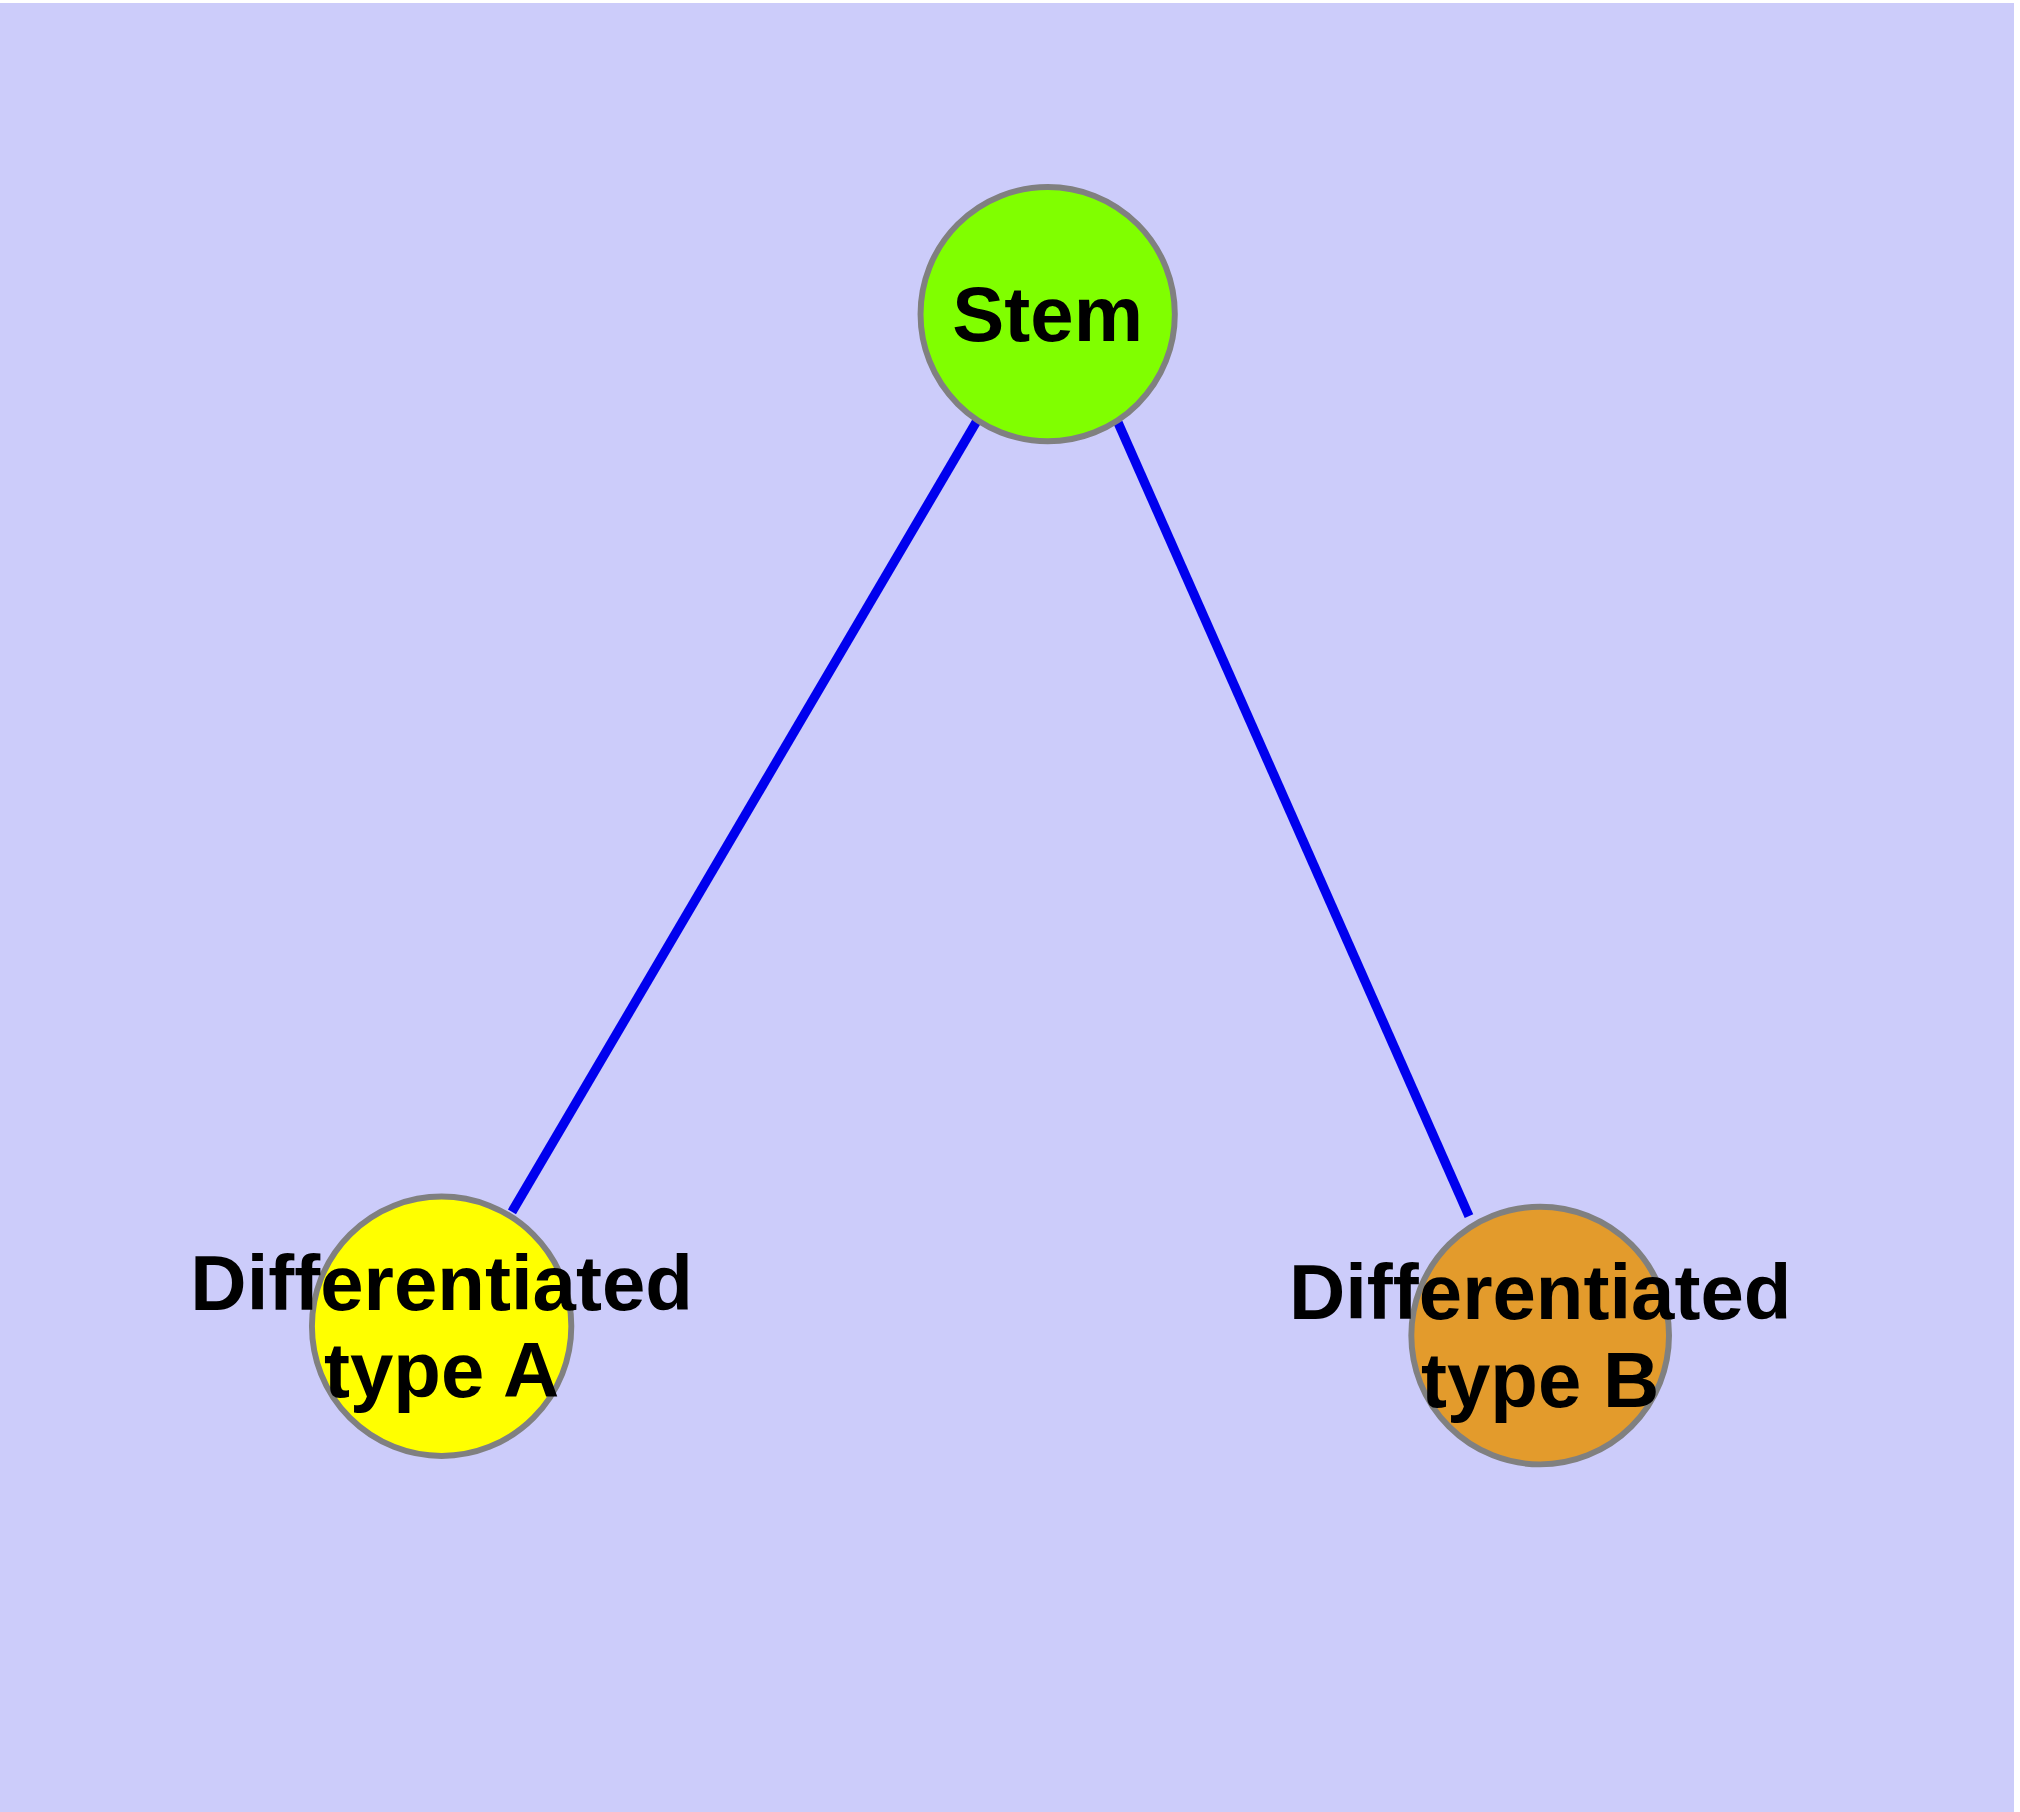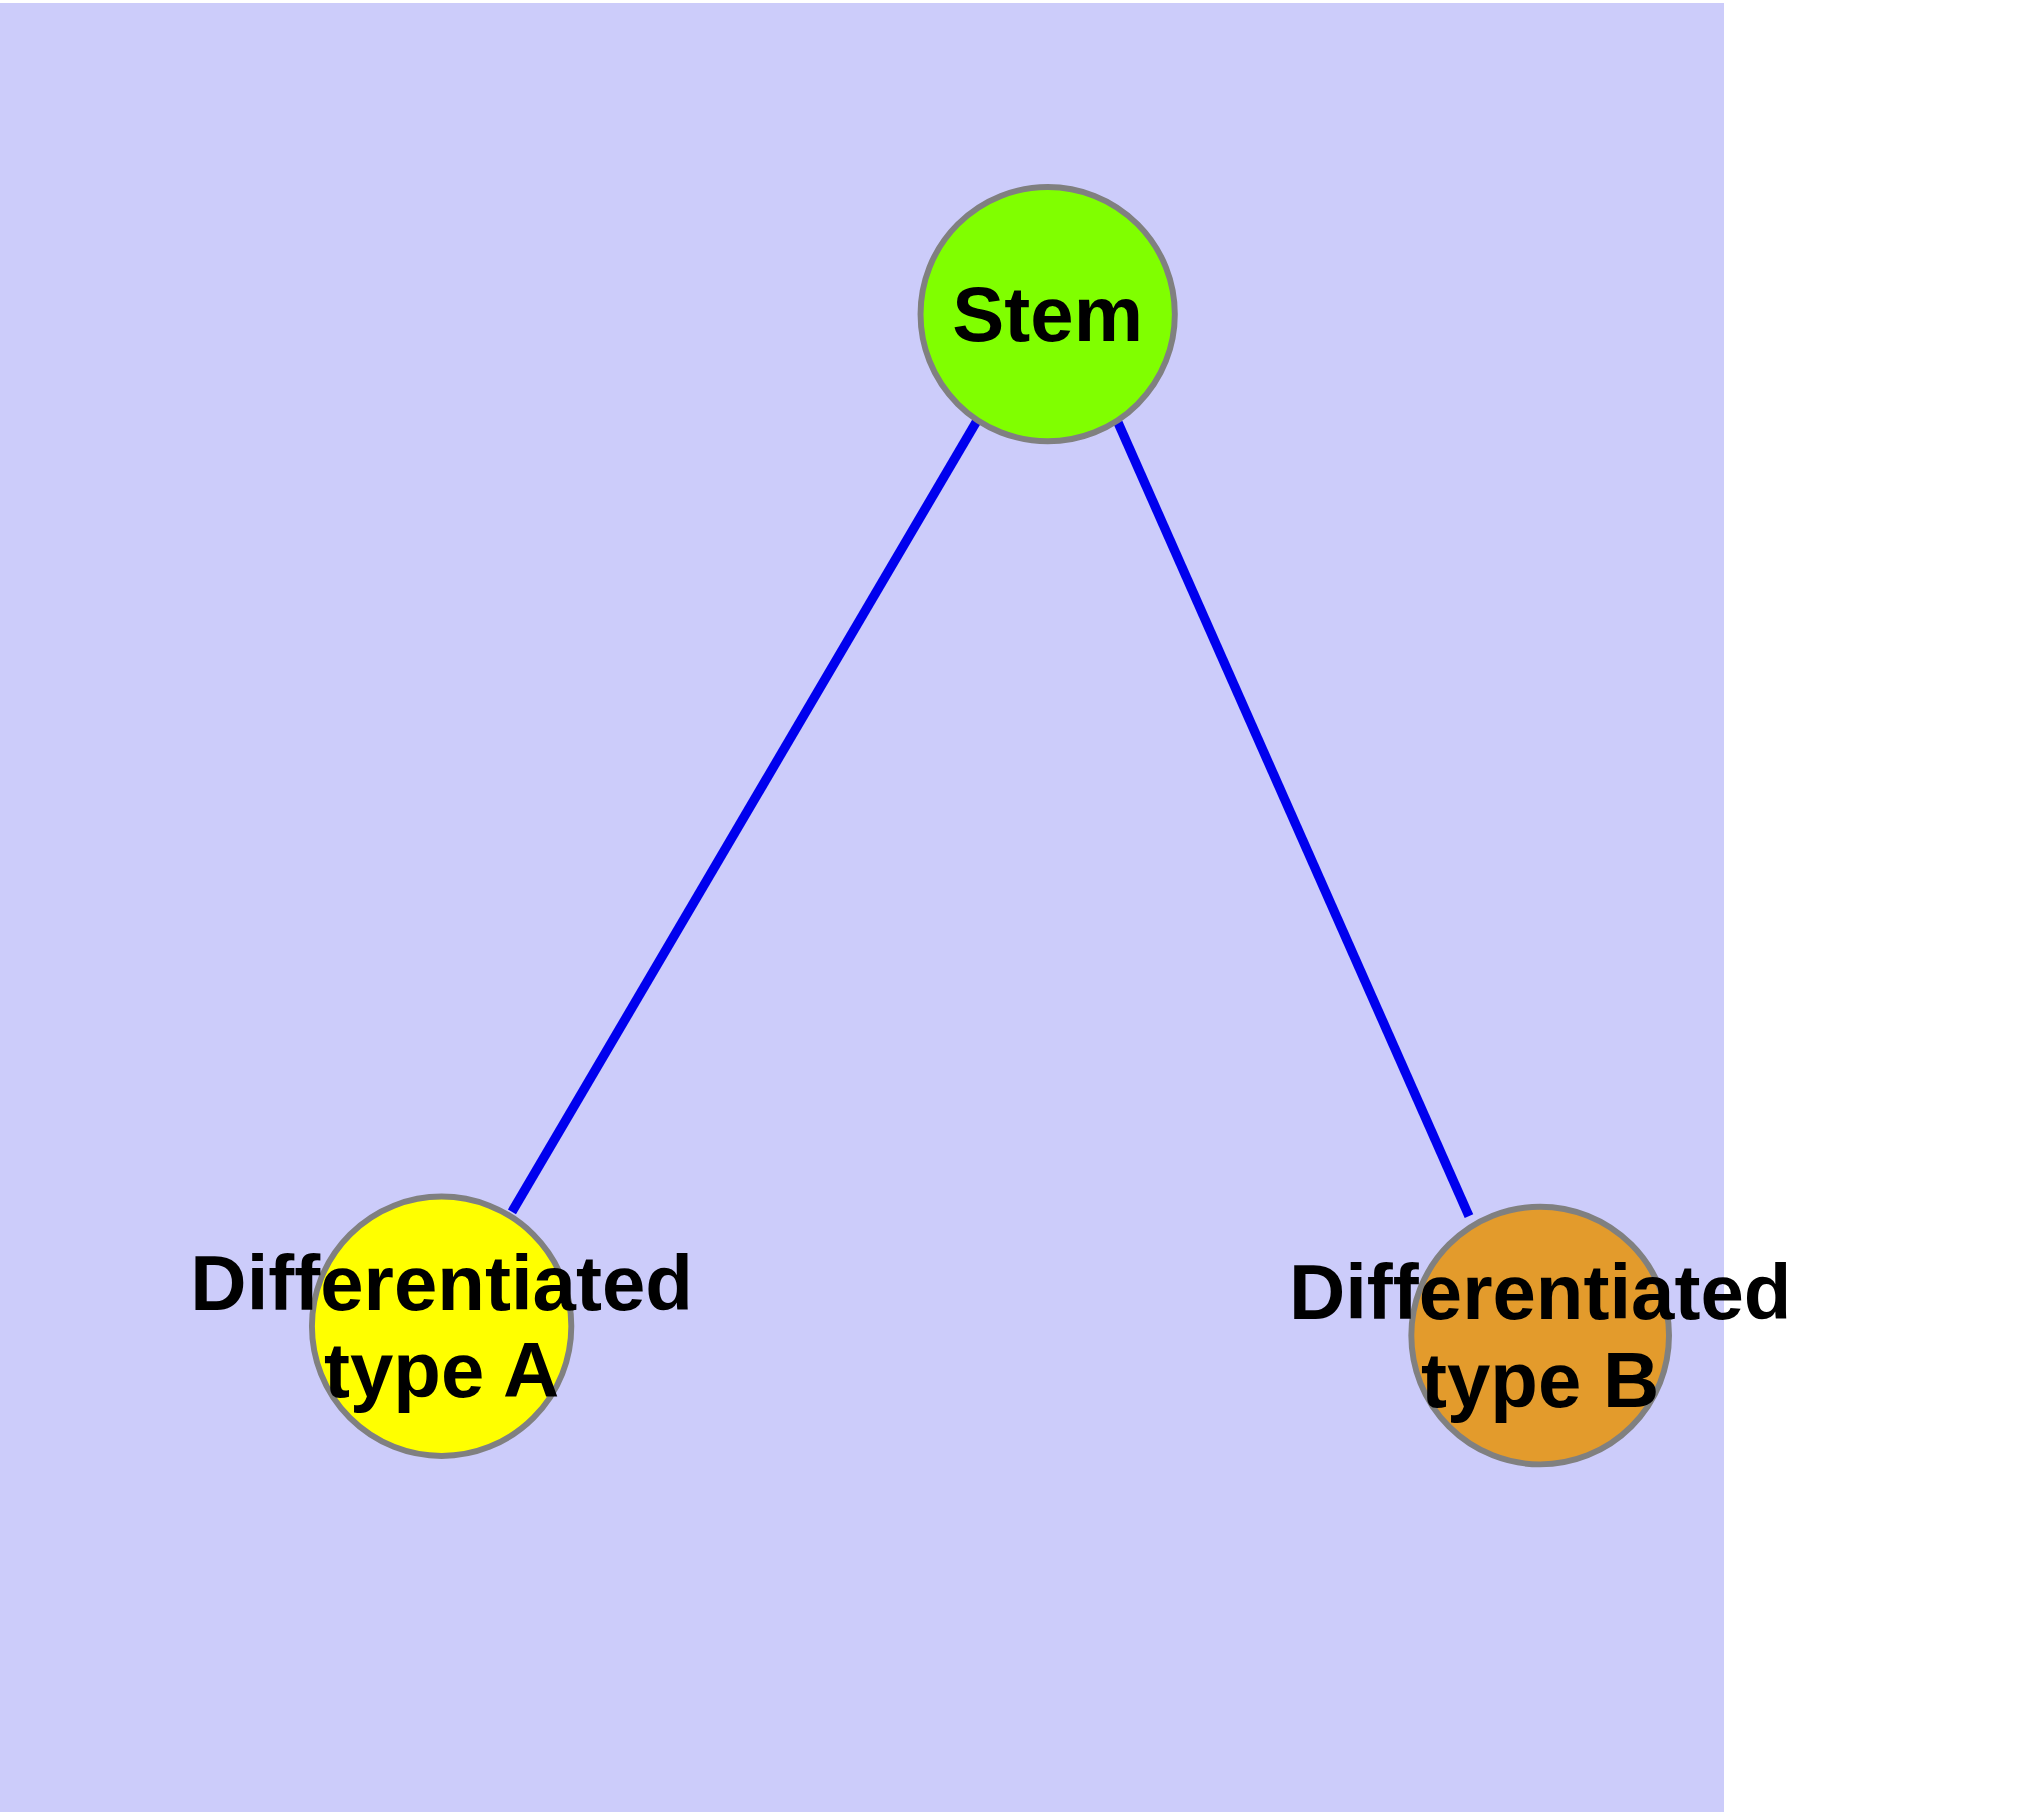--- a/index.html
+++ b/index.html
@@ -17,21 +17,21 @@
   #canvas-wrap {
     position: relative;
     width: 2021px;
     height: 1812px;
     background: #ffffff;
   }
   #graph-canvas {
     position: absolute;
     left: 0;
     top: 3.4px;
-    width: 1724px;
+    width: 2014px;
     height: 1809px;
     background: #ccccfa;
   }
   #graph-svg {
     position: absolute;
     left: 0;
     top: 0;
     width: 2014px;
     height: 1809px;
     display: block;

